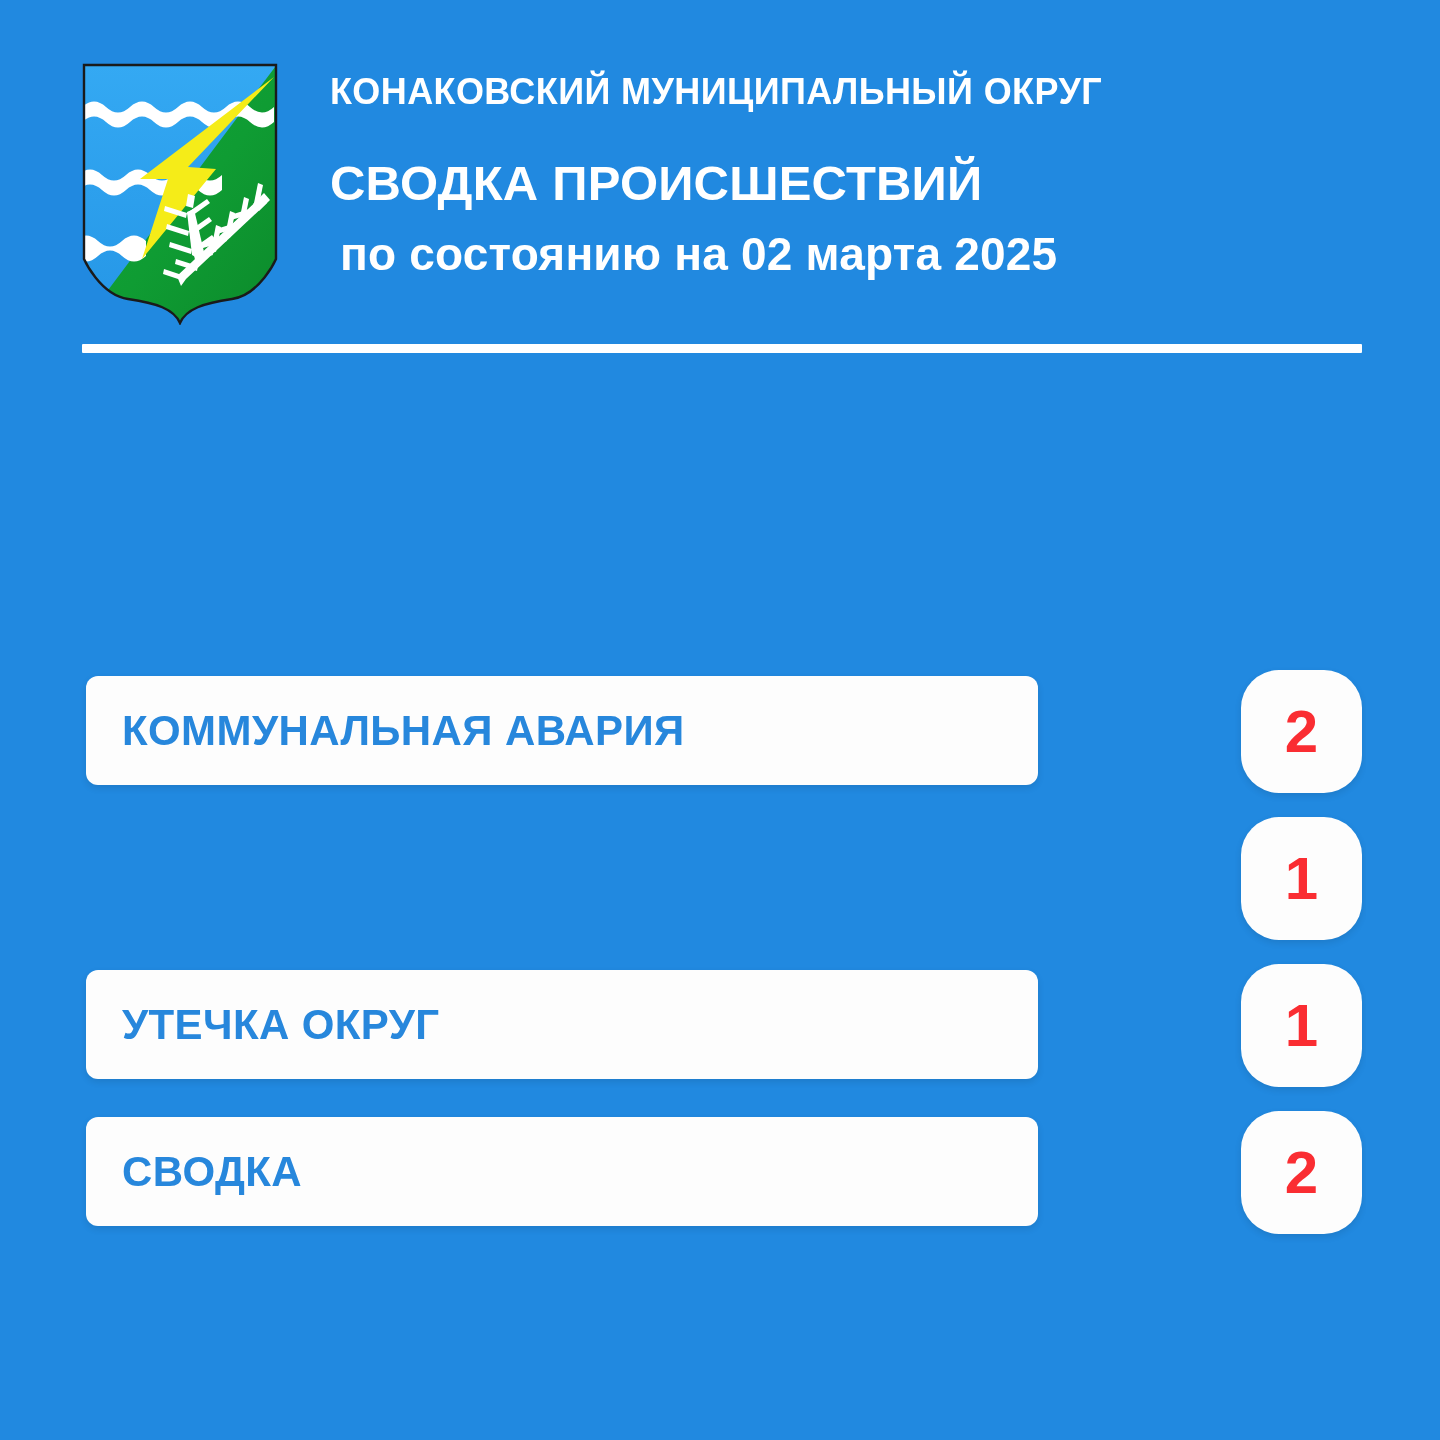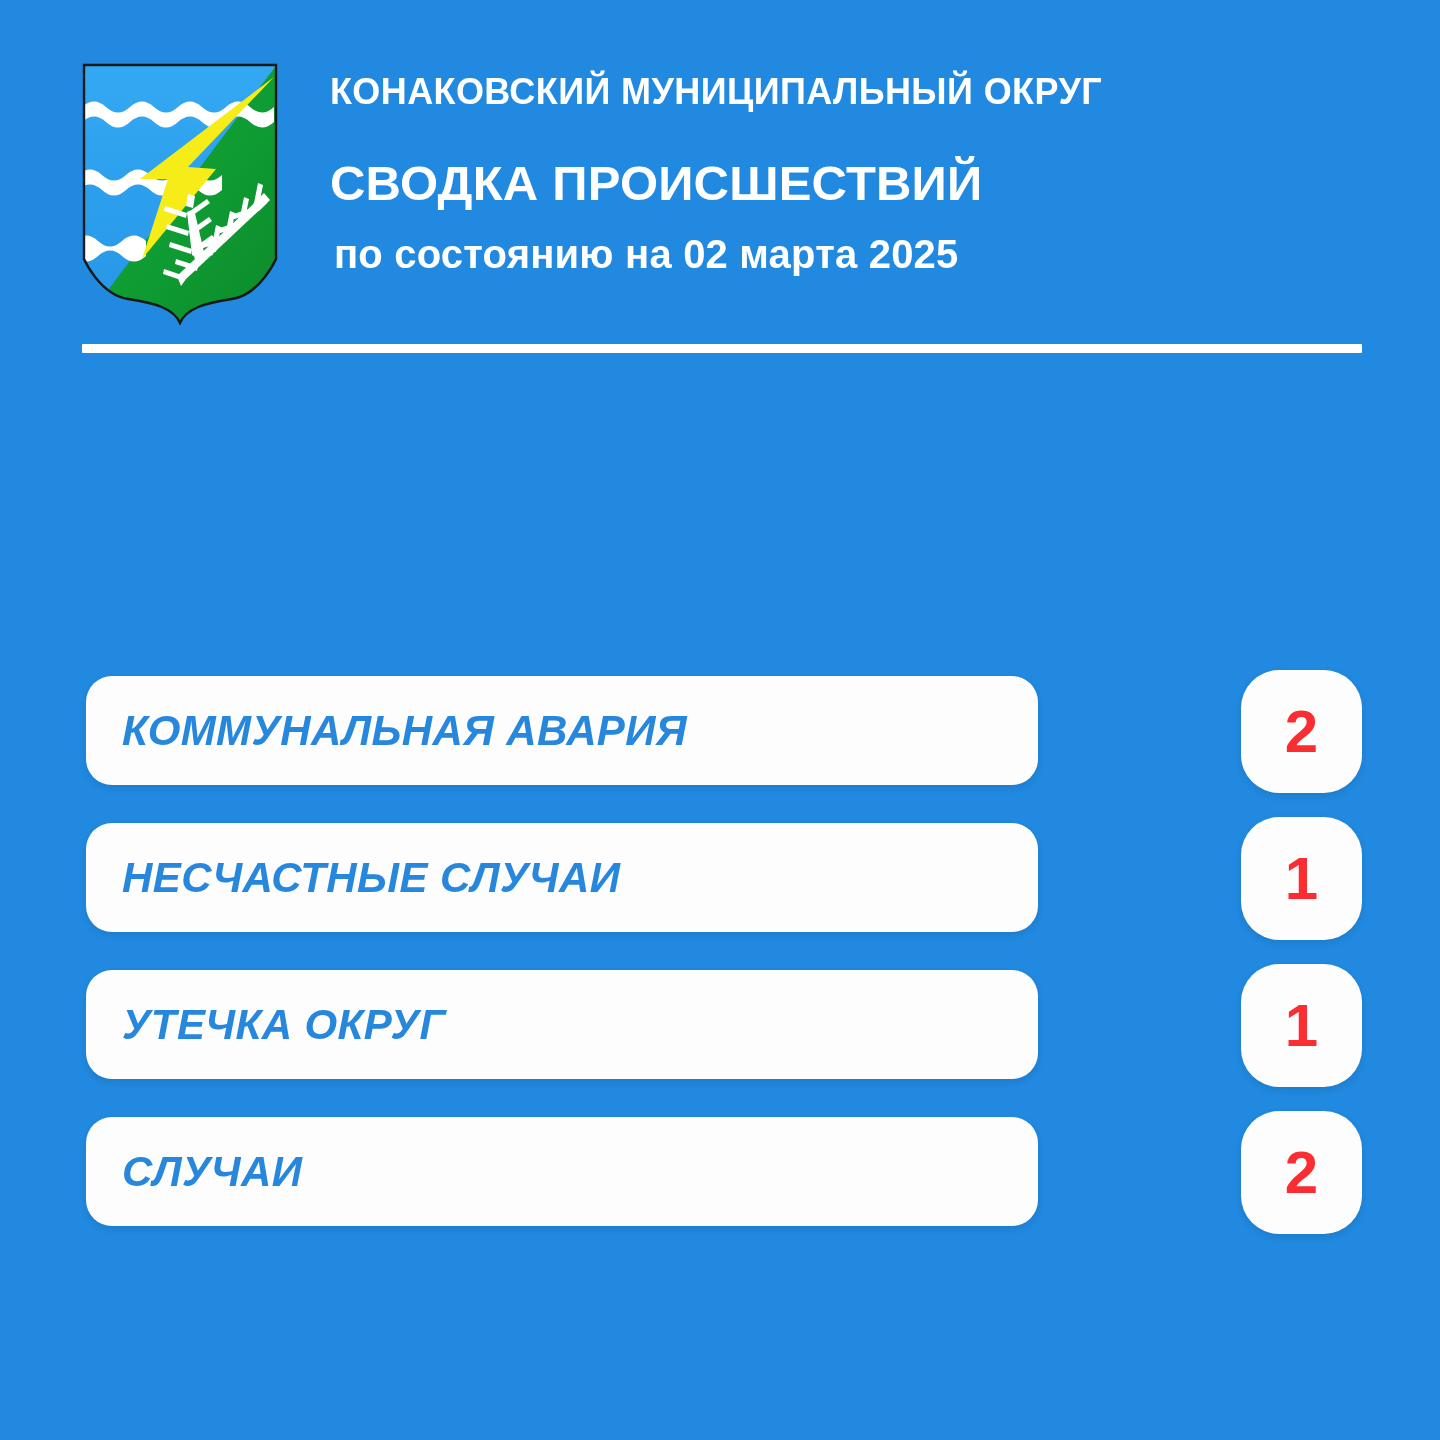--- a/index.html
+++ b/index.html
@@ -52,26 +52,26 @@
     color: #FFFFFF;
     font-size: 49px;
     font-weight: bold;
     letter-spacing: 0.2px;
     line-height: 62px;
     white-space: nowrap;
     margin: 38px 0 0 0;
   }
   .subtitle {
     color: #FFFFFF;
-    font-size: 40px;
+    font-size: 46px;
     font-weight: bold;
     letter-spacing: 0.2px;
     line-height: 48px;
     white-space: nowrap;
-    margin: 16px 0 0 4px;
+    margin: 16px 0 0 10px;
   }
   .rule {
     position: absolute;
     left: 82px;
     top: 344px;
     width: 1280px;
     height: 9px;
     background: #FFFFFF;
     border-radius: 1px;
   }
@@ -90,25 +90,24 @@
   }
   .row:last-child { margin-bottom: 0; }
 
   .label-card {
     position: absolute;
     left: 86px;
     top: 0;
     width: 952px;
     height: 109px;
     background: #FDFDFD;
-    border-radius: 26px;
+    border-radius: 12px;
     box-shadow: 0 3px 7px rgba(0,0,0,0.10);
     display: flex;
     align-items: center;
-    font-style: italic;
   }
   .label-text {
     margin-left: 36px;
     color: #2787DC;
     font-size: 42px;
     font-weight: bold;
     letter-spacing: 0.4px;
     white-space: nowrap;
   }
 
@@ -233,40 +232,37 @@
     <div class="row">
       <div class="label-card">
         <span class="label-text">КОММУНАЛЬНАЯ АВАРИЯ</span>
       </div>
       <div class="count-badge">
         <span class="count-text">2</span>
       </div>
     </div>
 
     <div class="row">
-      <div class="label-card">
-        <span class="label-text">НЕСЧАСТНЫЕ СЛУЧАИ</span>
-      </div>
       <div class="count-badge">
         <span class="count-text">1</span>
       </div>
     </div>
 
     <div class="row">
       <div class="label-card">
         <span class="label-text">УТЕЧКА ОКРУГ</span>
       </div>
       <div class="count-badge">
         <span class="count-text">1</span>
       </div>
     </div>
 
     <div class="row">
       <div class="label-card">
-        <span class="label-text">СЛУЧАИ</span>
+        <span class="label-text">СВОДКА</span>
       </div>
       <div class="count-badge">
         <span class="count-text">2</span>
       </div>
     </div>
 
   </div>
 </div>
 
 </body></html>

